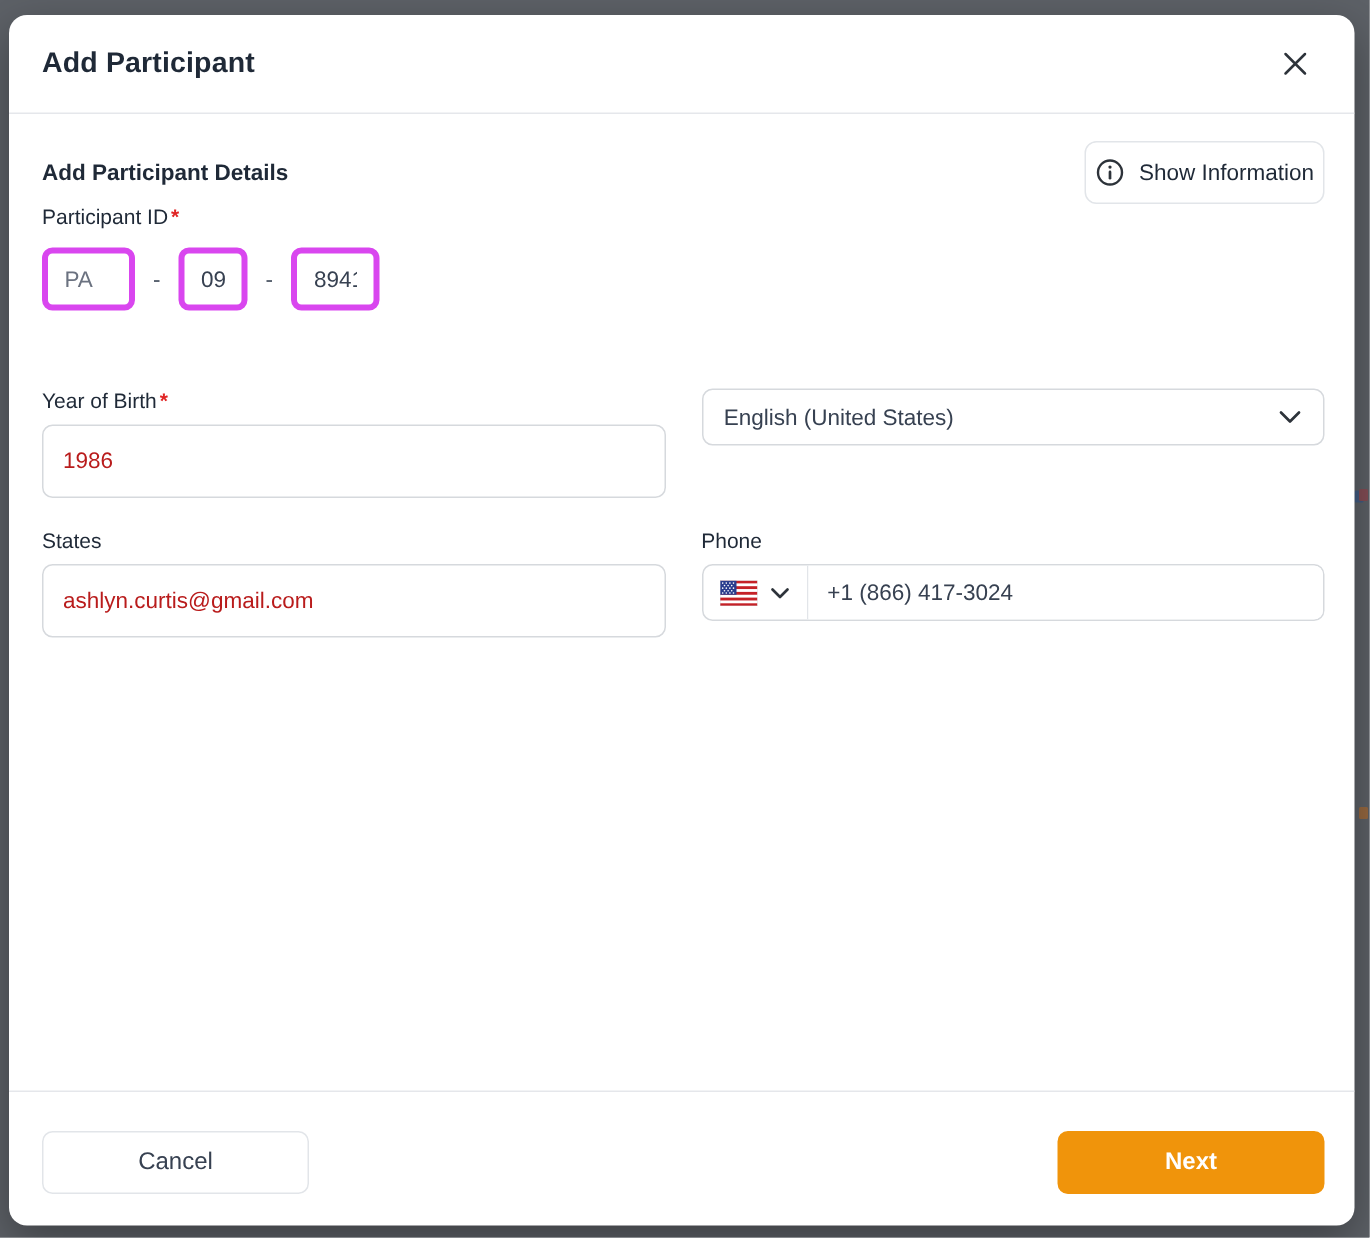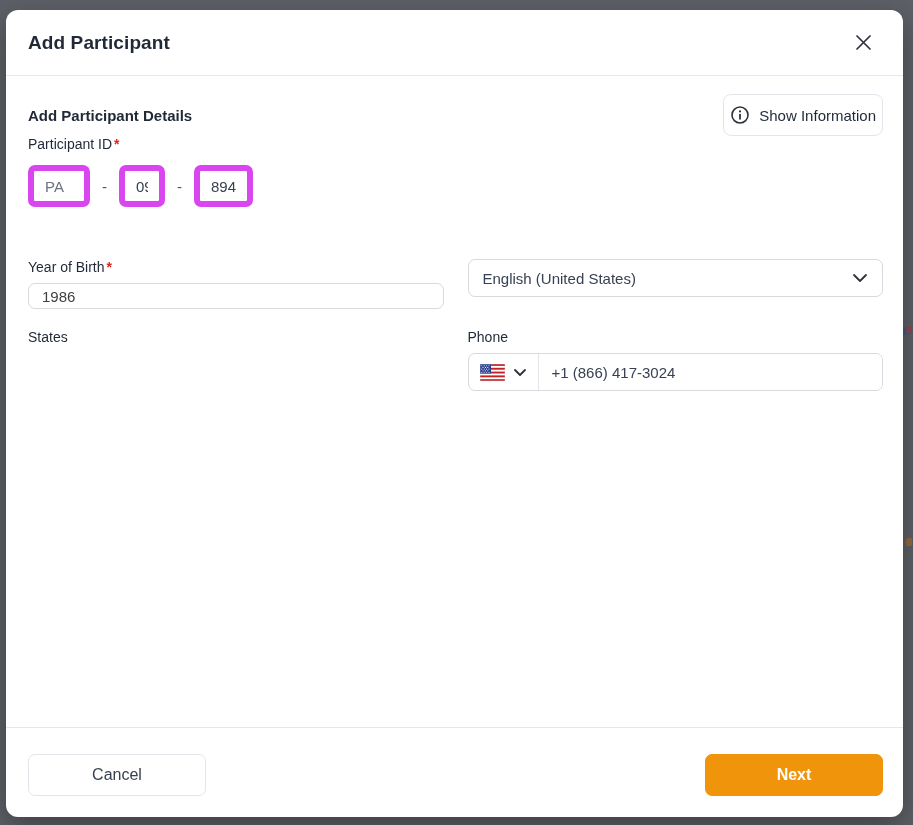--- a/index.html
+++ b/index.html
@@ -96,21 +96,21 @@
   
   .pid-block { }
   .pid-row {
     margin-top: 13px;
     display: flex;
     align-items: center;
     gap: 12px;
   }
   .pid-input {
     height: 42px;
-    border: 6px solid #d946ef;
+    border: 4px solid #d946ef;
     border-radius: 7px;
     padding: 4px 11px;
     font-family: inherit;
     font-size: 15px;
     color: #374151;
     outline: none;
   }
   .pid-input.seg0 { width: 62px; color: #6b7280; }
   .pid-input.seg1 { width: 46px; }
   .pid-input.seg2 { width: 59px; }
@@ -119,27 +119,27 @@
   
   .form-grid {
     margin-top: 52px;
     display: grid;
     grid-template-columns: 1fr 1fr;
     column-gap: 24px;
     row-gap: 20px;
   }
   .text-input {
     width: 100%;
-    height: 26px;
+    height: 49px;
     border: 1px solid #d6d9dd;
     border-radius: 7px;
     padding: 0 13px;
     font-family: inherit;
     font-size: 15px;
-    color: #404040;
+    color: #b91c1c;
     outline: none;
     background: #fff;
   }
 
   .select-box {
     display: flex;
     align-items: center;
     justify-content: space-between;
     width: 100%;
     height: 38px;
@@ -280,20 +280,21 @@
             <span>
               <svg class="icon-svg" width="16" height="10" viewBox="0 0 16 10">
                 <path d="M2 2 L8 8 L14 2" fill="none" stroke="#2d333a" stroke-width="1.8" stroke-linecap="round" stroke-linejoin="round"></path>
               </svg>
             </span>
           </div>
         </div>
 
         <div>
           <div class="field-label">States</div>
+          <input class="text-input" value="ashlyn.curtis@gmail.com" style="">
         </div>
 
         <div>
           <div class="field-label">Phone</div>
           <div class="phone-box">
             <div class="phone-country">
               <span>
                 <svg class="icon-svg" width="25" height="17" viewBox="0 0 25 17">
                   <rect width="25" height="17" fill="#ffffff"></rect>
                   <g fill="#c52127">

